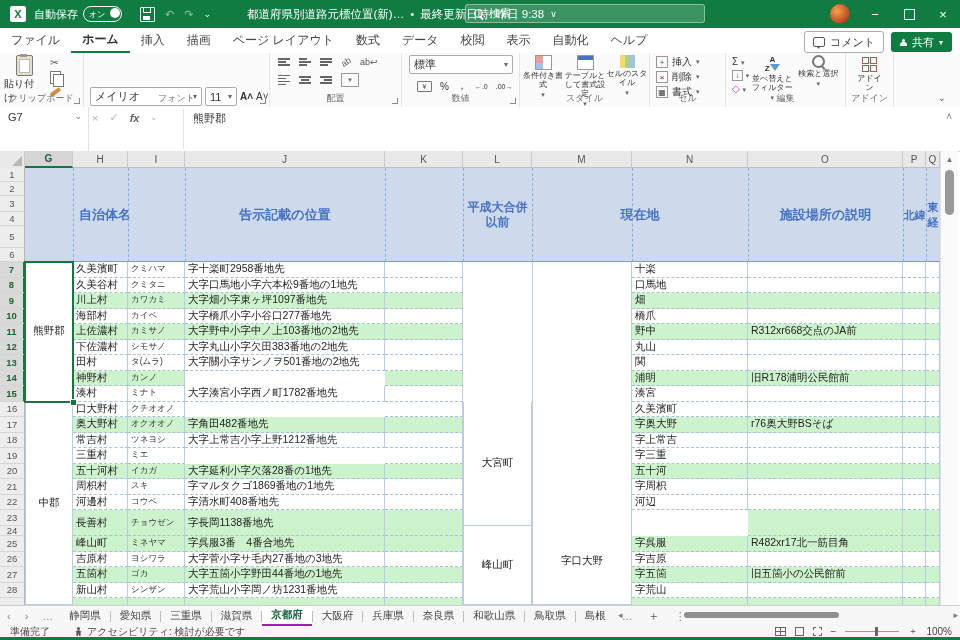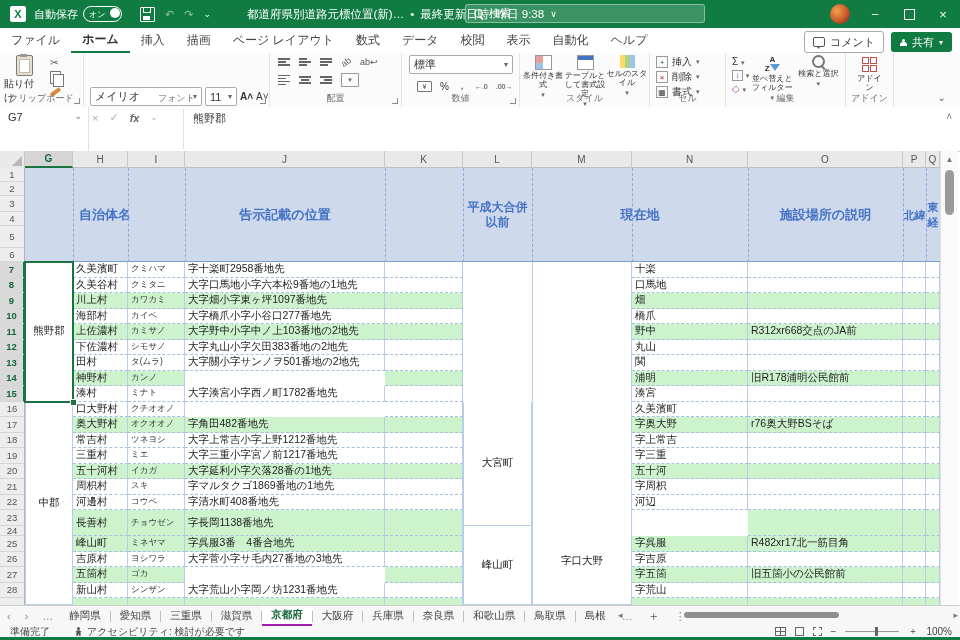--- a/index.html
+++ b/index.html
@@ -557,21 +557,20 @@
       <div class="dcell kana" style="left:128px;top:264.5px;width:57px;height:15.5px">ツネヨシ</div>
       <div class="dcell" style="left:185px;top:264.5px;width:200px;height:15.5px">大字上常吉小字上野1212番地先</div>
       <div class="dcell" style="left:385px;top:264.5px;width:78px;height:15.5px"></div>
       <div class="dcell" style="left:632px;top:264.5px;width:116px;height:15.5px">字上常吉</div>
       <div class="dcell" style="left:748px;top:264.5px;width:155px;height:15.5px"></div>
       <div class="dcell" style="left:903px;top:264.5px;width:23px;height:15.5px"></div>
       <div class="dcell" style="left:926px;top:264.5px;width:14px;height:15.5px"></div>
       <div class="gut" style="top:280px;height:15.5px">19</div>
       <div class="dcell" style="left:73px;top:280px;width:55px;height:15.5px">三重村</div>
       <div class="dcell kana" style="left:128px;top:280px;width:57px;height:15.5px">ミエ</div>
-      <div class="dcell" style="left:185px;top:280px;width:200px;height:15.5px">大字三重小字宮ノ前1217番地先</div>
       <div class="dcell" style="left:385px;top:280px;width:78px;height:15.5px"></div>
       <div class="dcell" style="left:632px;top:280px;width:116px;height:15.5px">字三重</div>
       <div class="dcell" style="left:748px;top:280px;width:155px;height:15.5px"></div>
       <div class="dcell" style="left:903px;top:280px;width:23px;height:15.5px"></div>
       <div class="dcell" style="left:926px;top:280px;width:14px;height:15.5px"></div>
       <div class="gut" style="top:295.5px;height:15.5px">20</div>
       <div class="dcell g" style="left:73px;top:295.5px;width:55px;height:15.5px">五十河村</div>
       <div class="dcell kana g" style="left:128px;top:295.5px;width:57px;height:15.5px">イカガ</div>
       <div class="dcell g" style="left:185px;top:295.5px;width:200px;height:15.5px">大字延利小字欠落28番の1地先</div>
       <div class="dcell g" style="left:385px;top:295.5px;width:78px;height:15.5px"></div>
@@ -620,20 +619,21 @@
       <div class="dcell kana" style="left:128px;top:383.5px;width:57px;height:15.5px">ヨシワラ</div>
       <div class="dcell" style="left:185px;top:383.5px;width:200px;height:15.5px">大字菅小字サ毛内27番地の3地先</div>
       <div class="dcell" style="left:385px;top:383.5px;width:78px;height:15.5px"></div>
       <div class="dcell" style="left:632px;top:383.5px;width:116px;height:15.5px">字吉原</div>
       <div class="dcell" style="left:748px;top:383.5px;width:155px;height:15.5px"></div>
       <div class="dcell" style="left:903px;top:383.5px;width:23px;height:15.5px"></div>
       <div class="dcell" style="left:926px;top:383.5px;width:14px;height:15.5px"></div>
       <div class="gut" style="top:399px;height:15.5px">27</div>
       <div class="dcell g" style="left:73px;top:399px;width:55px;height:15.5px">五箇村</div>
       <div class="dcell kana g" style="left:128px;top:399px;width:57px;height:15.5px">ゴカ</div>
+      <div class="dcell g" style="left:185px;top:399px;width:200px;height:15.5px">大字五箇小字野田44番地の1地先</div>
       <div class="dcell g" style="left:385px;top:399px;width:78px;height:15.5px"></div>
       <div class="dcell g" style="left:632px;top:399px;width:116px;height:15.5px">字五箇</div>
       <div class="dcell g" style="left:748px;top:399px;width:155px;height:15.5px">旧五箇小の公民館前</div>
       <div class="dcell g" style="left:903px;top:399px;width:23px;height:15.5px"></div>
       <div class="dcell g" style="left:926px;top:399px;width:14px;height:15.5px"></div>
       <div class="gut" style="top:414.5px;height:15.5px">28</div>
       <div class="dcell" style="left:73px;top:414.5px;width:55px;height:15.5px">新山村</div>
       <div class="dcell kana" style="left:128px;top:414.5px;width:57px;height:15.5px">シンザン</div>
       <div class="dcell" style="left:185px;top:414.5px;width:200px;height:15.5px">大字荒山小字岡ノ坊1231番地先</div>
       <div class="dcell" style="left:385px;top:414.5px;width:78px;height:15.5px"></div>

